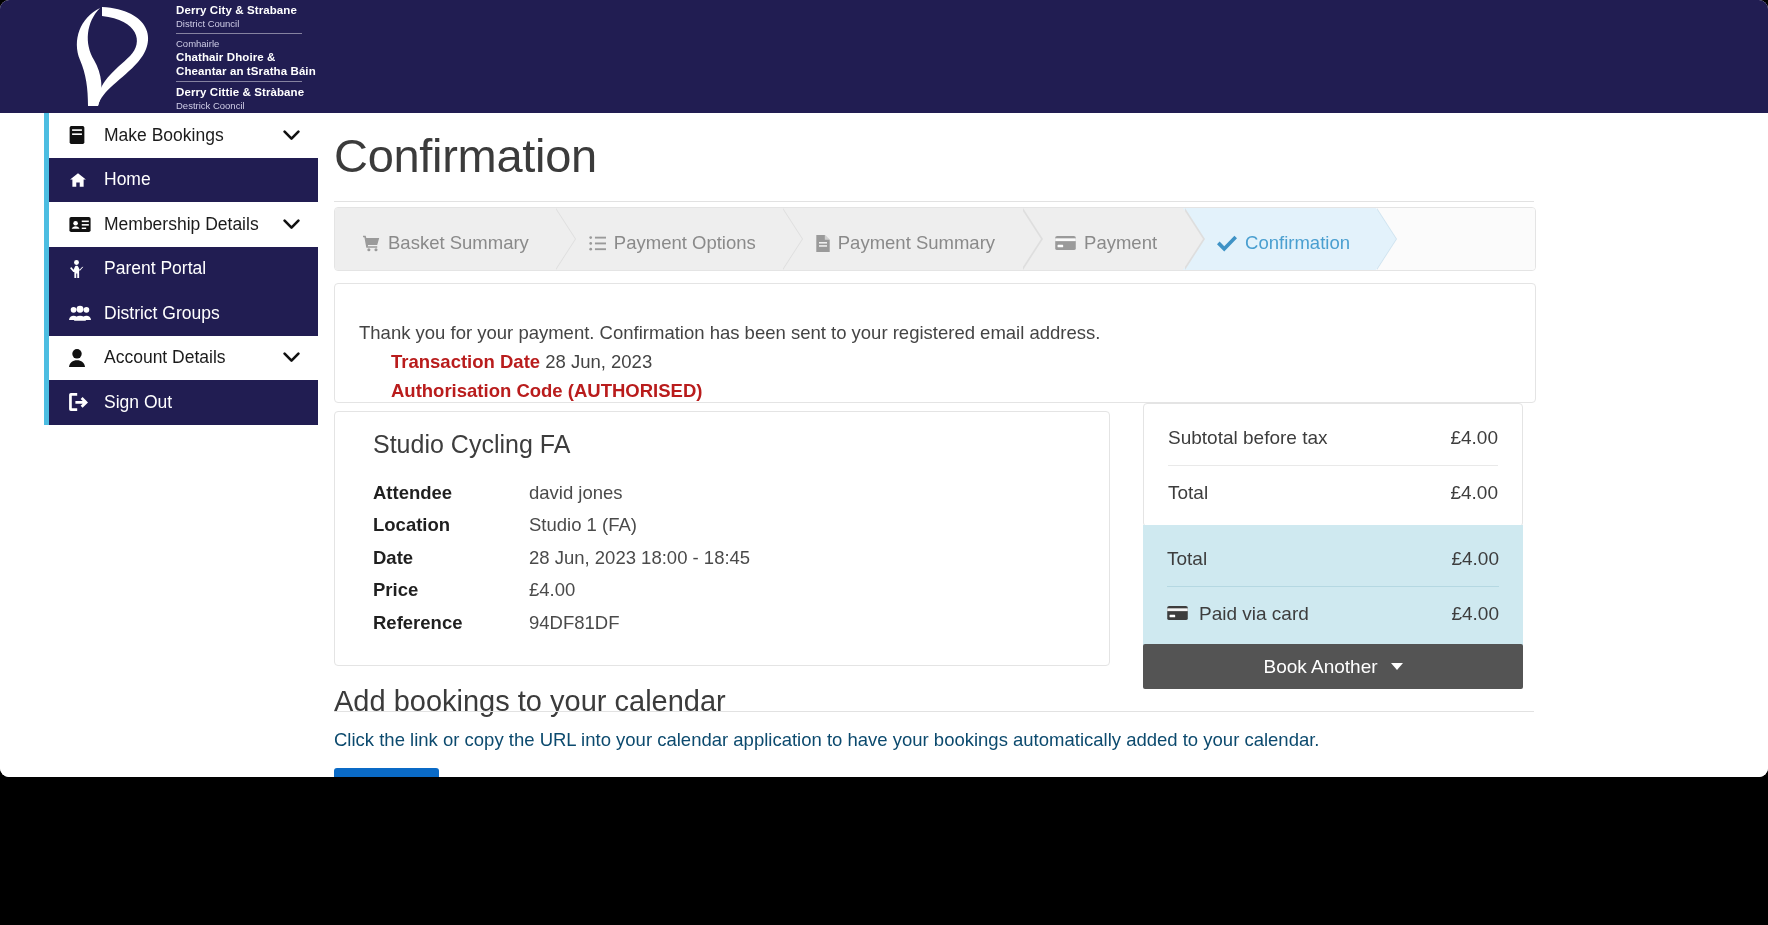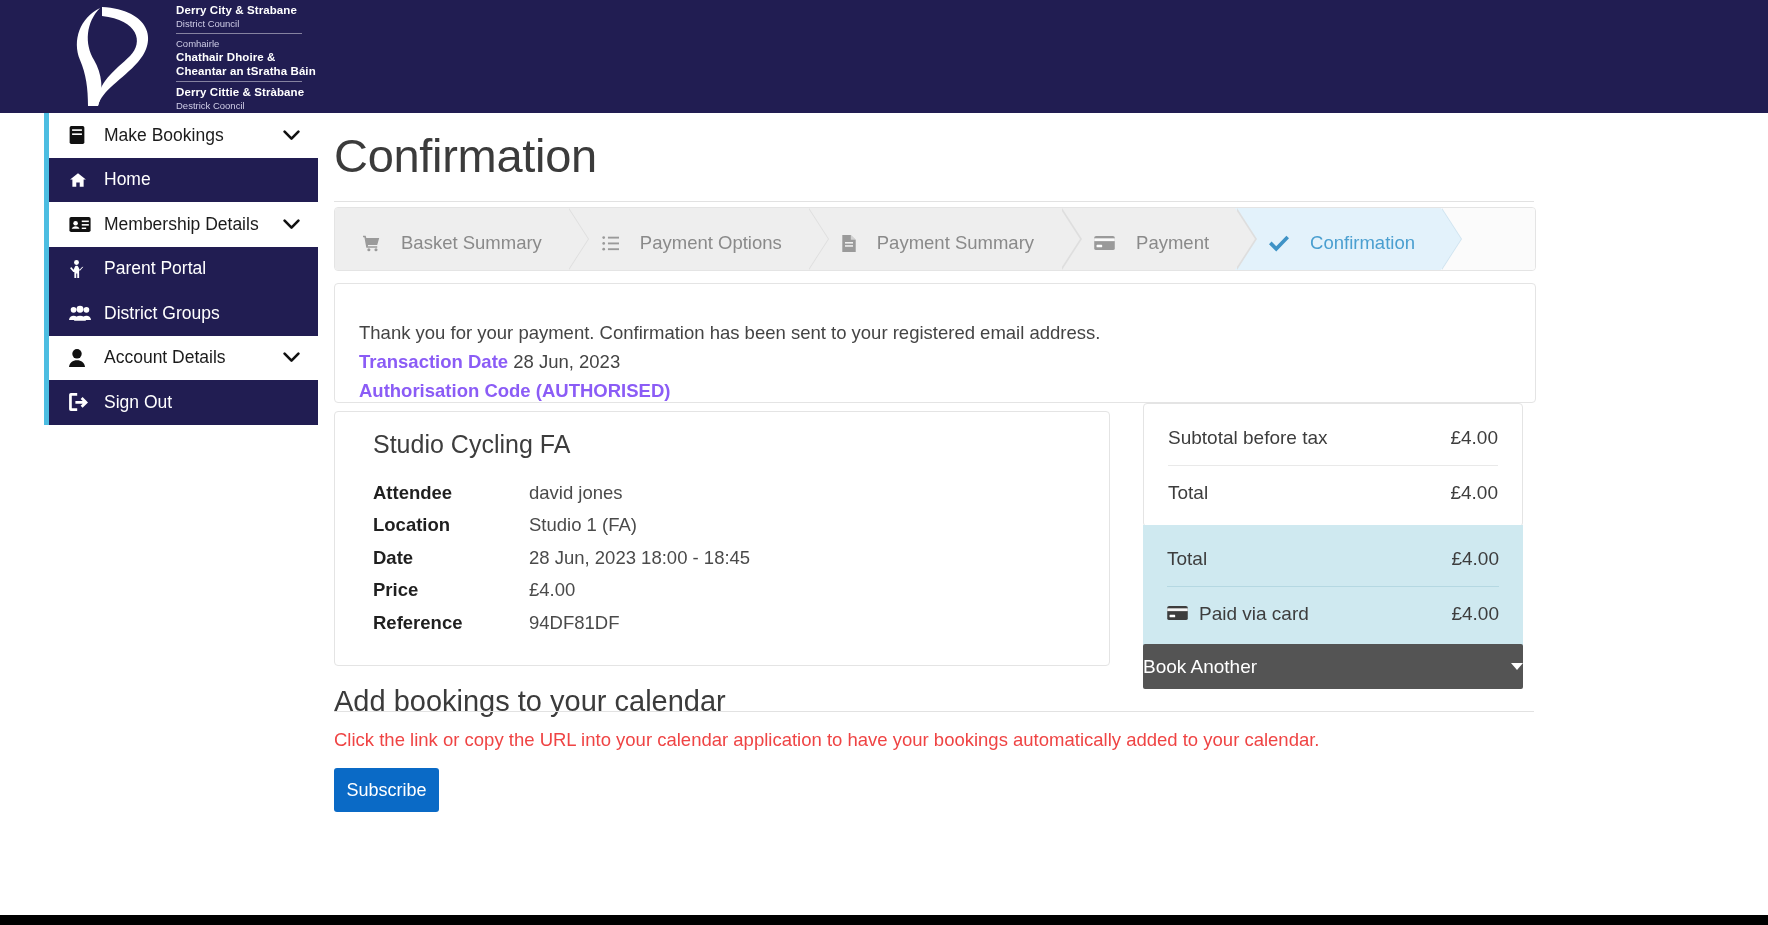--- a/index.html
+++ b/index.html
@@ -8,23 +8,24 @@
     width: 1768px;
     height: 925px;
     background: #000000;
     font-family: "Liberation Sans", sans-serif;
     overflow: hidden;
   }
 
   #app {
     position: relative;
     width: 1768px;
-    height: 915px;
+    height: 777px;
     background: #ffffff;
     overflow: hidden;
+    border-radius: 9px;
   }
 
   
   .header {
     position: absolute;
     left: 0; top: 0;
     width: 1768px;
     height: 113px;
     background: #211d52;
   }
@@ -139,21 +140,21 @@
     background: #fbfbfb;
     border: 1px solid #e4e4e4;
     border-radius: 4px;
     display: flex;
     overflow: hidden;
   }
   .step {
     position: relative;
     display: flex;
     align-items: center;
-    gap: 21px;
+    gap: 8px;
     padding: 8px 26px 0 34px;
     font-size: 18.5px;
     color: #8a8a8a;
     background: #eeeeee;
     cursor: pointer;
     white-space: nowrap;
   }
   .step:first-child { padding-left: 28px; }
   .step .sic { display: inline-flex; align-items: center; }
   
@@ -194,21 +195,21 @@
     border: 1px solid #e4e4e4;
     border-radius: 4px;
     background: #ffffff;
     padding: 34px 24px;
   }
   .thanks p {
     font-size: 18.5px;
     line-height: 29px;
     color: #444444;
   }
-  .thanks b { color: #8b5cf6; font-weight: bold; }
+  .thanks b { color: #b91c1c; font-weight: bold; margin-left: 32px; }
 
   
   .detail-card {
     position: absolute;
     left: 16px; top: 298px;
     width: 776px;
     height: 255px;
     border: 1px solid #e4e4e4;
     border-radius: 4px;
     background: #ffffff;
@@ -278,21 +279,21 @@
     height: 45px;
     background: #545454;
     color: #ffffff;
     border: none;
     border-radius: 2px;
     font-family: "Liberation Sans", sans-serif;
     font-size: 19px;
     cursor: pointer;
     display: flex;
     align-items: center;
-    justify-content: space-between;
+    justify-content: center;
     gap: 13px;
   }
   .caret {
     width: 0; height: 0;
     border-left: 6px solid transparent;
     border-right: 6px solid transparent;
     border-top: 7px solid #ffffff;
   }
 
   
@@ -307,21 +308,21 @@
     position: absolute;
     left: 16px; top: 572px;
     font-size: 29px;
     color: #3b3b3b;
     font-weight: normal;
   }
   .cal-desc {
     position: absolute;
     left: 16px; top: 616px;
     font-size: 18.5px;
-    color: #ef4444;
+    color: #0c4a6e;
   }
   .subscribe {
     position: absolute;
     left: 16px; top: 655px;
     width: 105px;
     height: 44px;
     background: #0a6ac6;
     color: #ffffff;
     border: none;
     border-radius: 3px;

